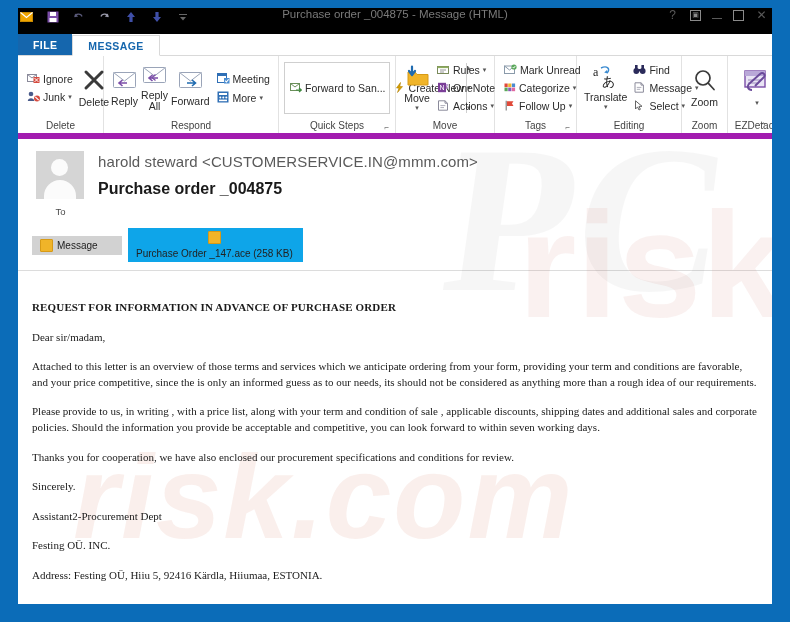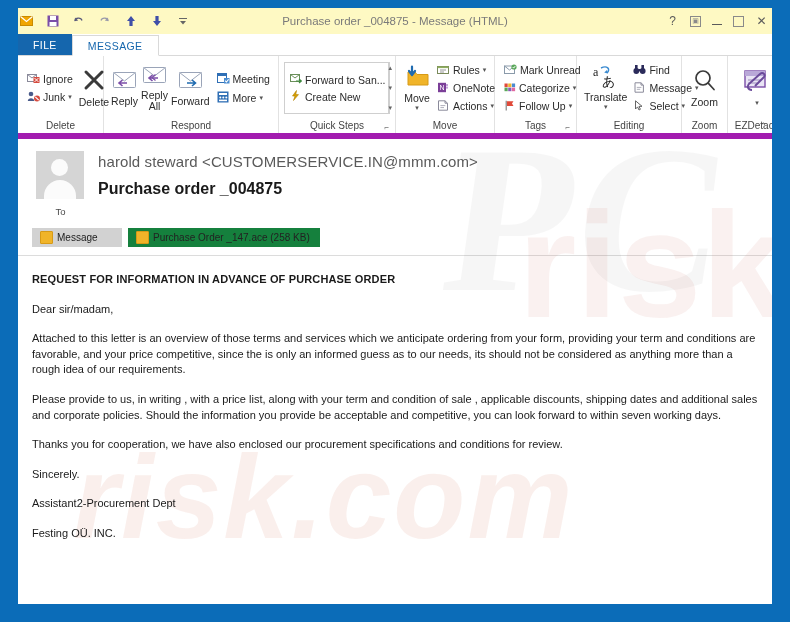--- a/index.html
+++ b/index.html
@@ -30,23 +30,23 @@
     position: relative;
     box-sizing: border-box;
     display: flex;
     flex-direction: column;
     overflow: hidden;
   }
 
   
   .titlebar {
     height: 26px;
-    background: #fef9c3;
-    display: flex;
-    align-items: center;
+    background: #000000;
+    display: flex;
+    align-items: flex-start;
     position: relative;
     flex: 0 0 auto;
   }
   .qat {
     display: flex;
     align-items: center;
     gap: 9px;
     padding-left: 0px;
   }
   .qat-btn {
@@ -113,20 +113,21 @@
   .tab {
     font-size: 10.5px;
     letter-spacing: 0.4px;
     padding: 4px 15px 4px 15px;
     color: #ffffff;
     background: #1566ad;
     height: 21px;
     box-sizing: border-box;
     display: flex;
     align-items: center;
+    font-weight: bold;
   }
   .tab.active {
     background: #ffffff;
     color: #1566ad;
     border-left: 1px solid #d9d9d9;
     border-right: 1px solid #d9d9d9;
     border-top: 1px solid #d9d9d9;
     border-bottom: 1px solid #ffffff;
     margin-bottom: -1px;
   }
@@ -209,21 +210,21 @@
   .qsbox {
     border: 1px solid #cfcfcf;
     width: 106px;
     height: 52px;
     display: flex;
     box-sizing: border-box;
   }
   .qslist {
     flex: 1 1 auto;
     display: flex;
-    flex-direction: column;
+    flex-direction: row;
     justify-content: center;
     gap: 4px;
     padding-left: 3px;
   }
   .qsscroll {
     width: 11px;
     border-left: 1px solid #cfcfcf;
     display: flex;
     flex-direction: column;
     justify-content: space-between;
@@ -349,28 +350,29 @@
     background: #d2d2d2;
     padding: 3px 10px 3px 8px;
     font-size: 10px;
     color: #222;
     display: flex;
     align-items: center;
     gap: 4px;
     min-width: 72px;
   }
   .att-item {
-    background: #15803d;
+    background: #0ea5e9;
     padding: 3px 10px 3px 8px;
     font-size: 10px;
     color: #222;
     display: flex;
     align-items: center;
     gap: 4px;
     margin-left: 6px;
+    flex-direction: column;
   }
   .att-ico {
     width: 11px; height: 11px;
     background: #f0b429;
     border: 1px solid #d79a16;
     border-radius: 1px;
     display: inline-block;
   }
   .divider {
     height: 1px;
@@ -382,21 +384,21 @@
   .body-area {
     position: relative;
     z-index: 1;
     padding: 16px 14px 10px 14px;
     font-size: 11px;
     color: #1a1a1a;
     line-height: 1.42;
     flex: 1 1 auto;
     overflow: hidden;
   }
-  .body-area p { margin: 0 0 14px 0; }
+  .body-area p { margin: 13px 0 14px 0; font-family: Liberation Serif, serif; }
   .body-title {
     font-weight: bold;
     font-size: 11px;
     margin: 0 0 18px 0;
     letter-spacing: 0.15px;
   }
 </style>
 </head>
 <body>
 
@@ -822,18 +824,19 @@
 
       <div class="body-area">
         <p class="body-title">REQUEST FOR INFORMATION IN ADVANCE OF PURCHASE ORDER</p>
         <p>Dear sir/madam,</p>
         <p>Attached to this letter is an overview of those terms and services which we anticipate ordering from your form, providing your term and conditions are favorable, and your price competitive, since the is only an informed guess as to our needs, its should not be considered as anything more than a rough idea of our requirements.</p>
         <p>Please provide to us, in writing , with a price list,  along with your term and condition of sale , applicable discounts, shipping dates and additional sales and corporate policies. Should the information you provide be acceptable and competitive, you can look forward to within seven working days.</p>
         <p>Thanks you for cooperation, we have also enclosed our procurement specifications and conditions for review.</p>
         <p>Sincerely.</p>
         <p>Assistant2-Procurement Dept</p>
         <p>Festing OÜ. INC.</p>
+        <p>Address: Festing OÜ, Hiiu 5, 92416 Kärdla, Hiiumaa, ESTONIA.</p>
 
       </div>
     </div>
 
   </div>
 </div>
 
 </body></html>

